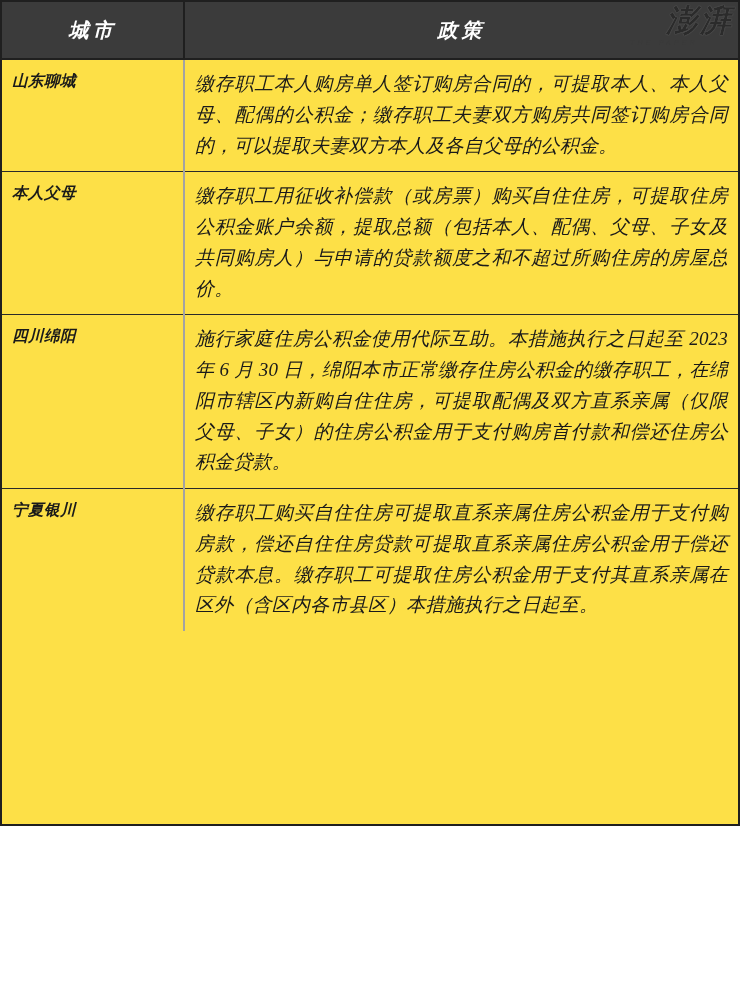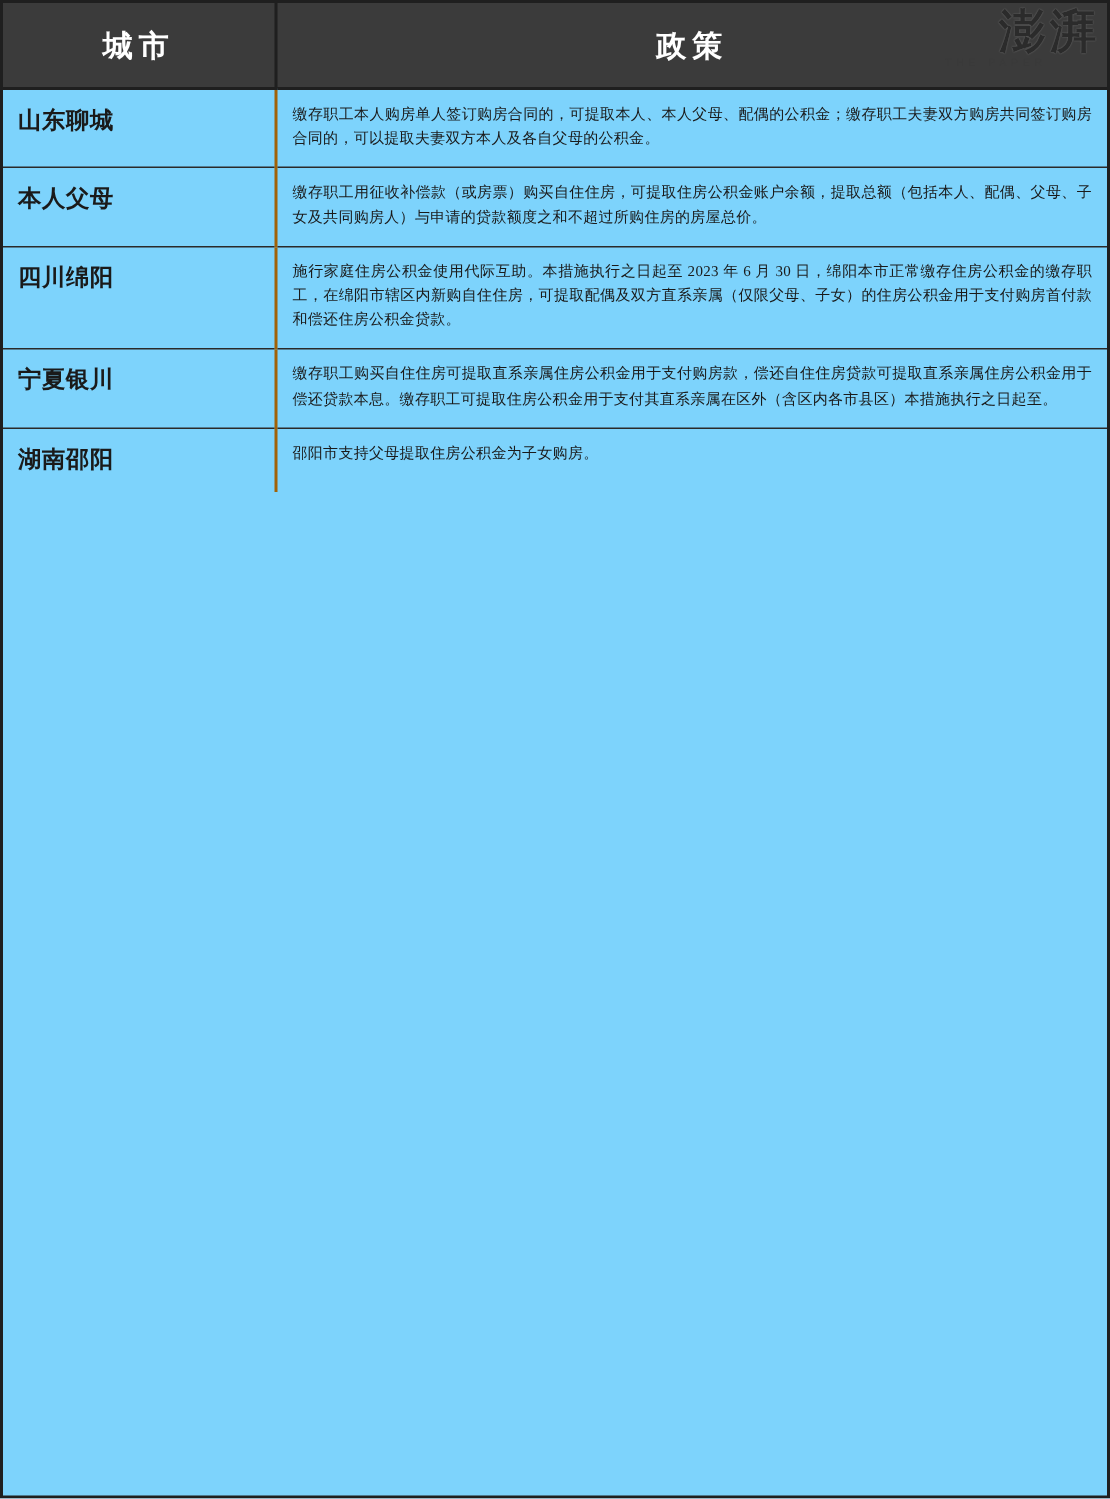--- a/index.html
+++ b/index.html
@@ -10,24 +10,25 @@
   body {
     width: 740px;
     height: 999px;
     font-family: "Liberation Serif", "DejaVu Serif", serif;
     color: #1a1a1a;
     overflow: hidden;
   }
   .sheet {
     position: relative;
     width: 740px;
-    height: 999px;
+    height: 826px;
     box-sizing: border-box;
     border: 2px solid #1f1f1f;
-    background: #7dd3fc;
+    background: #fde047;
+    font-style: italic;
   }
   table.policy-table {
     width: 100%;
     border-collapse: collapse;
     table-layout: fixed;
   }
   table.policy-table col.city-col { width: 182px; }
   table.policy-table col.policy-col { width: auto; }
 
   thead th {
@@ -39,36 +40,36 @@
     height: 54px;
     text-align: center;
     vertical-align: middle;
     border-right: 2px solid #1f1f1f;
     border-bottom: 2px solid #1f1f1f;
   }
   thead th:last-child { border-right: none; }
 
   tbody td {
     border-top: 1.5px solid #2a2a2a;
-    border-right: 2px solid #a16207;
+    border-right: 2px solid #a3a3a3;
     vertical-align: top;
     padding: 9px 10px 10px 10px;
   }
   tbody tr:first-child td { border-top: none; }
   tbody td:last-child { border-right: none; }
 
   td.city {
     font-size: 15.5px;
     font-weight: bold;
     line-height: 1.5;
     white-space: nowrap;
     letter-spacing: 0.5px;
   }
   td.policy {
-    font-size: 10px;
+    font-size: 19px;
     line-height: 1.62;
     text-align: justify;
     text-justify: inter-ideograph;
     letter-spacing: 0.2px;
     border-radius: 20px;
   }
 
   
   .watermark {
     position: absolute;
@@ -124,24 +125,20 @@
         <td class="policy">缴存职工用征收补偿款（或房票）购买自住住房，可提取住房公积金账户余额，提取总额（包括本人、配偶、父母、子女及共同购房人）与申请的贷款额度之和不超过所购住房的房屋总价。</td>
       </tr>
       <tr>
         <td class="city">四川绵阳</td>
         <td class="policy">施行家庭住房公积金使用代际互助。本措施执行之日起至 2023 年 6 月 30 日，绵阳本市正常缴存住房公积金的缴存职工，在绵阳市辖区内新购自住住房，可提取配偶及双方直系亲属（仅限父母、子女）的住房公积金用于支付购房首付款和偿还住房公积金贷款。</td>
       </tr>
       <tr>
         <td class="city">宁夏银川</td>
         <td class="policy">缴存职工购买自住住房可提取直系亲属住房公积金用于支付购房款，偿还自住住房贷款可提取直系亲属住房公积金用于偿还贷款本息。缴存职工可提取住房公积金用于支付其直系亲属在区外（含区内各市县区）本措施执行之日起至。</td>
       </tr>
-      <tr>
-        <td class="city">湖南邵阳</td>
-        <td class="policy">邵阳市支持父母提取住房公积金为子女购房。</td>
-      </tr>
     </tbody>
   </table>
 
   <div class="watermark">
     <div class="wm-main">澎湃</div>
     <div class="wm-sub">THE PAPER</div>
   </div>
 
 </div>
 

